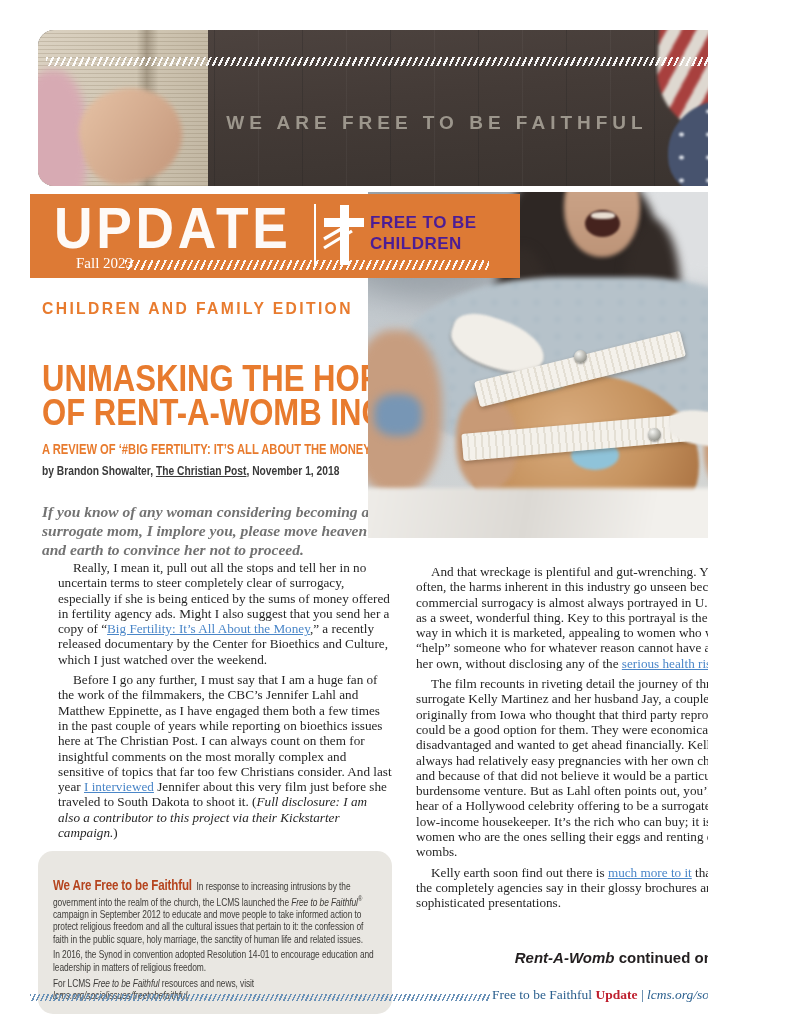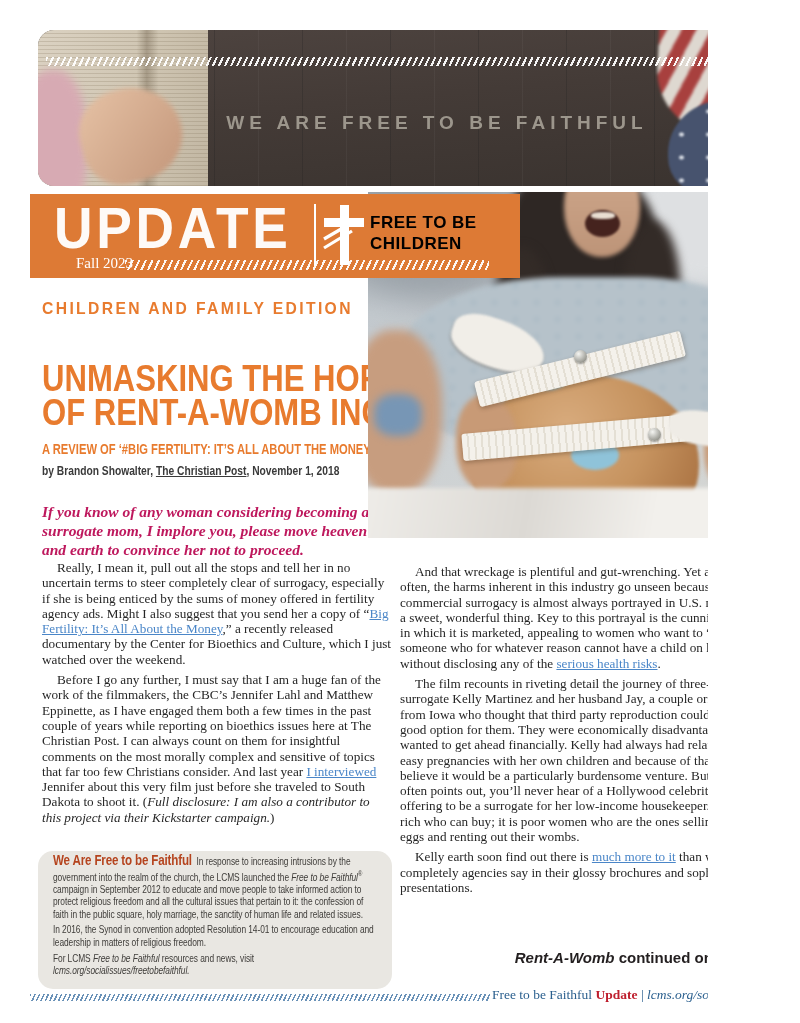--- a/index.html
+++ b/index.html
@@ -41,21 +41,21 @@
   .update-banner{left:30px;top:194px;width:490px;height:84px;background:#dd7a35;z-index:5;}
   .update-title{position:absolute;left:24px;top:0px;color:#fff;
       font-family:"Liberation Sans",sans-serif;font-weight:700;font-size:58px;
       letter-spacing:4px;transform:scaleX(.92);transform-origin:left top;opacity:.96;}
   .update-season{position:absolute;left:46px;bottom:6px;color:#fff;font-size:15px;
       font-family:"Liberation Serif",serif;}
   .update-hatch{position:absolute;left:95px;bottom:8px;width:364px;height:10px;
       background:repeating-linear-gradient(115deg,rgba(255,255,255,.95) 0 2px,transparent 2px 6px);}
   .update-divider{position:absolute;left:284px;top:10px;width:2px;height:62px;background:#fff;}
   .lcms-cross{position:absolute;left:292px;top:11px;width:44px;height:60px;}
-  .brand-lockup{position:absolute;left:340px;top:18px;color:#000000;
+  .brand-lockup{position:absolute;left:340px;top:18px;color:#4c1d95;
       font-family:"Liberation Sans",sans-serif;font-weight:700;font-size:17px;
       line-height:21px;letter-spacing:.5px;}
 
   
   .photo{left:368px;top:192px;width:392px;height:346px;overflow:hidden;z-index:1;
       background:linear-gradient(160deg,#aab1b7 0%,#c3c9ce 25%,#ccd1d4 55%,#d7d7d3 100%);}
   .photo div{position:absolute;}
   .ph-shadowTL{left:-40px;top:-30px;width:210px;height:140px;border-radius:50%;
       background:#8f979e;filter:blur(16px);opacity:.75;}
   .ph-pillow{left:250px;top:-35px;width:190px;height:130px;border-radius:50%;
@@ -122,40 +122,40 @@
   .headline{left:42px;top:362px;font-family:"Liberation Sans",sans-serif;font-weight:700;
       font-size:37px;line-height:34px;color:#e87b2e;transform:scaleX(.84);
       transform-origin:left top;white-space:nowrap;}
   .subhead{left:42px;top:441px;font-family:"Liberation Sans",sans-serif;font-weight:700;
       font-size:14px;color:#e87b2e;transform:scaleX(.8);transform-origin:left top;
       white-space:nowrap;letter-spacing:0px;}
   .byline{left:42px;top:464px;font-family:"Liberation Sans",sans-serif;font-weight:700;
       font-size:12.5px;color:#3a3a3a;transform:scaleX(.82);transform-origin:left top;
       white-space:nowrap;}
   .quote{left:42px;top:502px;width:352px;font-style:italic;font-weight:700;
-      font-size:15.5px;line-height:19px;color:#be185d;}
+      font-size:15.5px;line-height:19px;color:#737373;}
 
   
   .bodycol{font-size:13.2px;line-height:15.3px;color:#262626;}
   .bodycol p{margin:0 0 5px 0;}
-  .bodycol p.indent{text-indent:15px;}
+  .bodycol p.indent{text-indent:15px;margin-left:16px;}
   .col-left{left:42px;top:560px;width:350px;}
   .col-right{left:400px;top:564px;width:358px;}
 
   .seg-link{color:#4a86c8;text-decoration:underline;cursor:pointer;}
   .seg-italic{font-style:italic;}
   .seg-underline{text-decoration:underline;}
   .seg-bolditalic{font-weight:700;font-style:italic;}
   .seg-sup{vertical-align:super;font-size:70%;}
   .seg-boxtitle{font-weight:700;color:#b5441e;font-size:14.5px;letter-spacing:-.2px;
       font-family:"Liberation Sans",sans-serif;padding-right:3px;}
 
   
   .infobox{left:38px;top:851px;width:354px;background:#e9e7e2;border-radius:15px;
-      padding:3px 0 9px 15px;box-sizing:border-box;}
+      padding:28px 0 9px 15px;box-sizing:border-box;}
   .infobox-inner{width:408px;transform:scaleX(.8);transform-origin:left top;
       font-family:"Liberation Sans",sans-serif;font-size:10.5px;line-height:12.6px;
       color:#3e3c39;letter-spacing:-.1px;}
   .infobox-inner p{margin:0 0 3px 0;}
 
   
   .continued{left:400px;top:949px;width:352px;text-align:right;
       font-family:"Liberation Sans",sans-serif;font-weight:700;font-size:15px;color:#231f20;}
   .footer-line{left:30px;top:994px;width:460px;height:7px;
       background:repeating-linear-gradient(115deg,#6a92b8 0 1.5px,transparent 1.5px 4px);}

